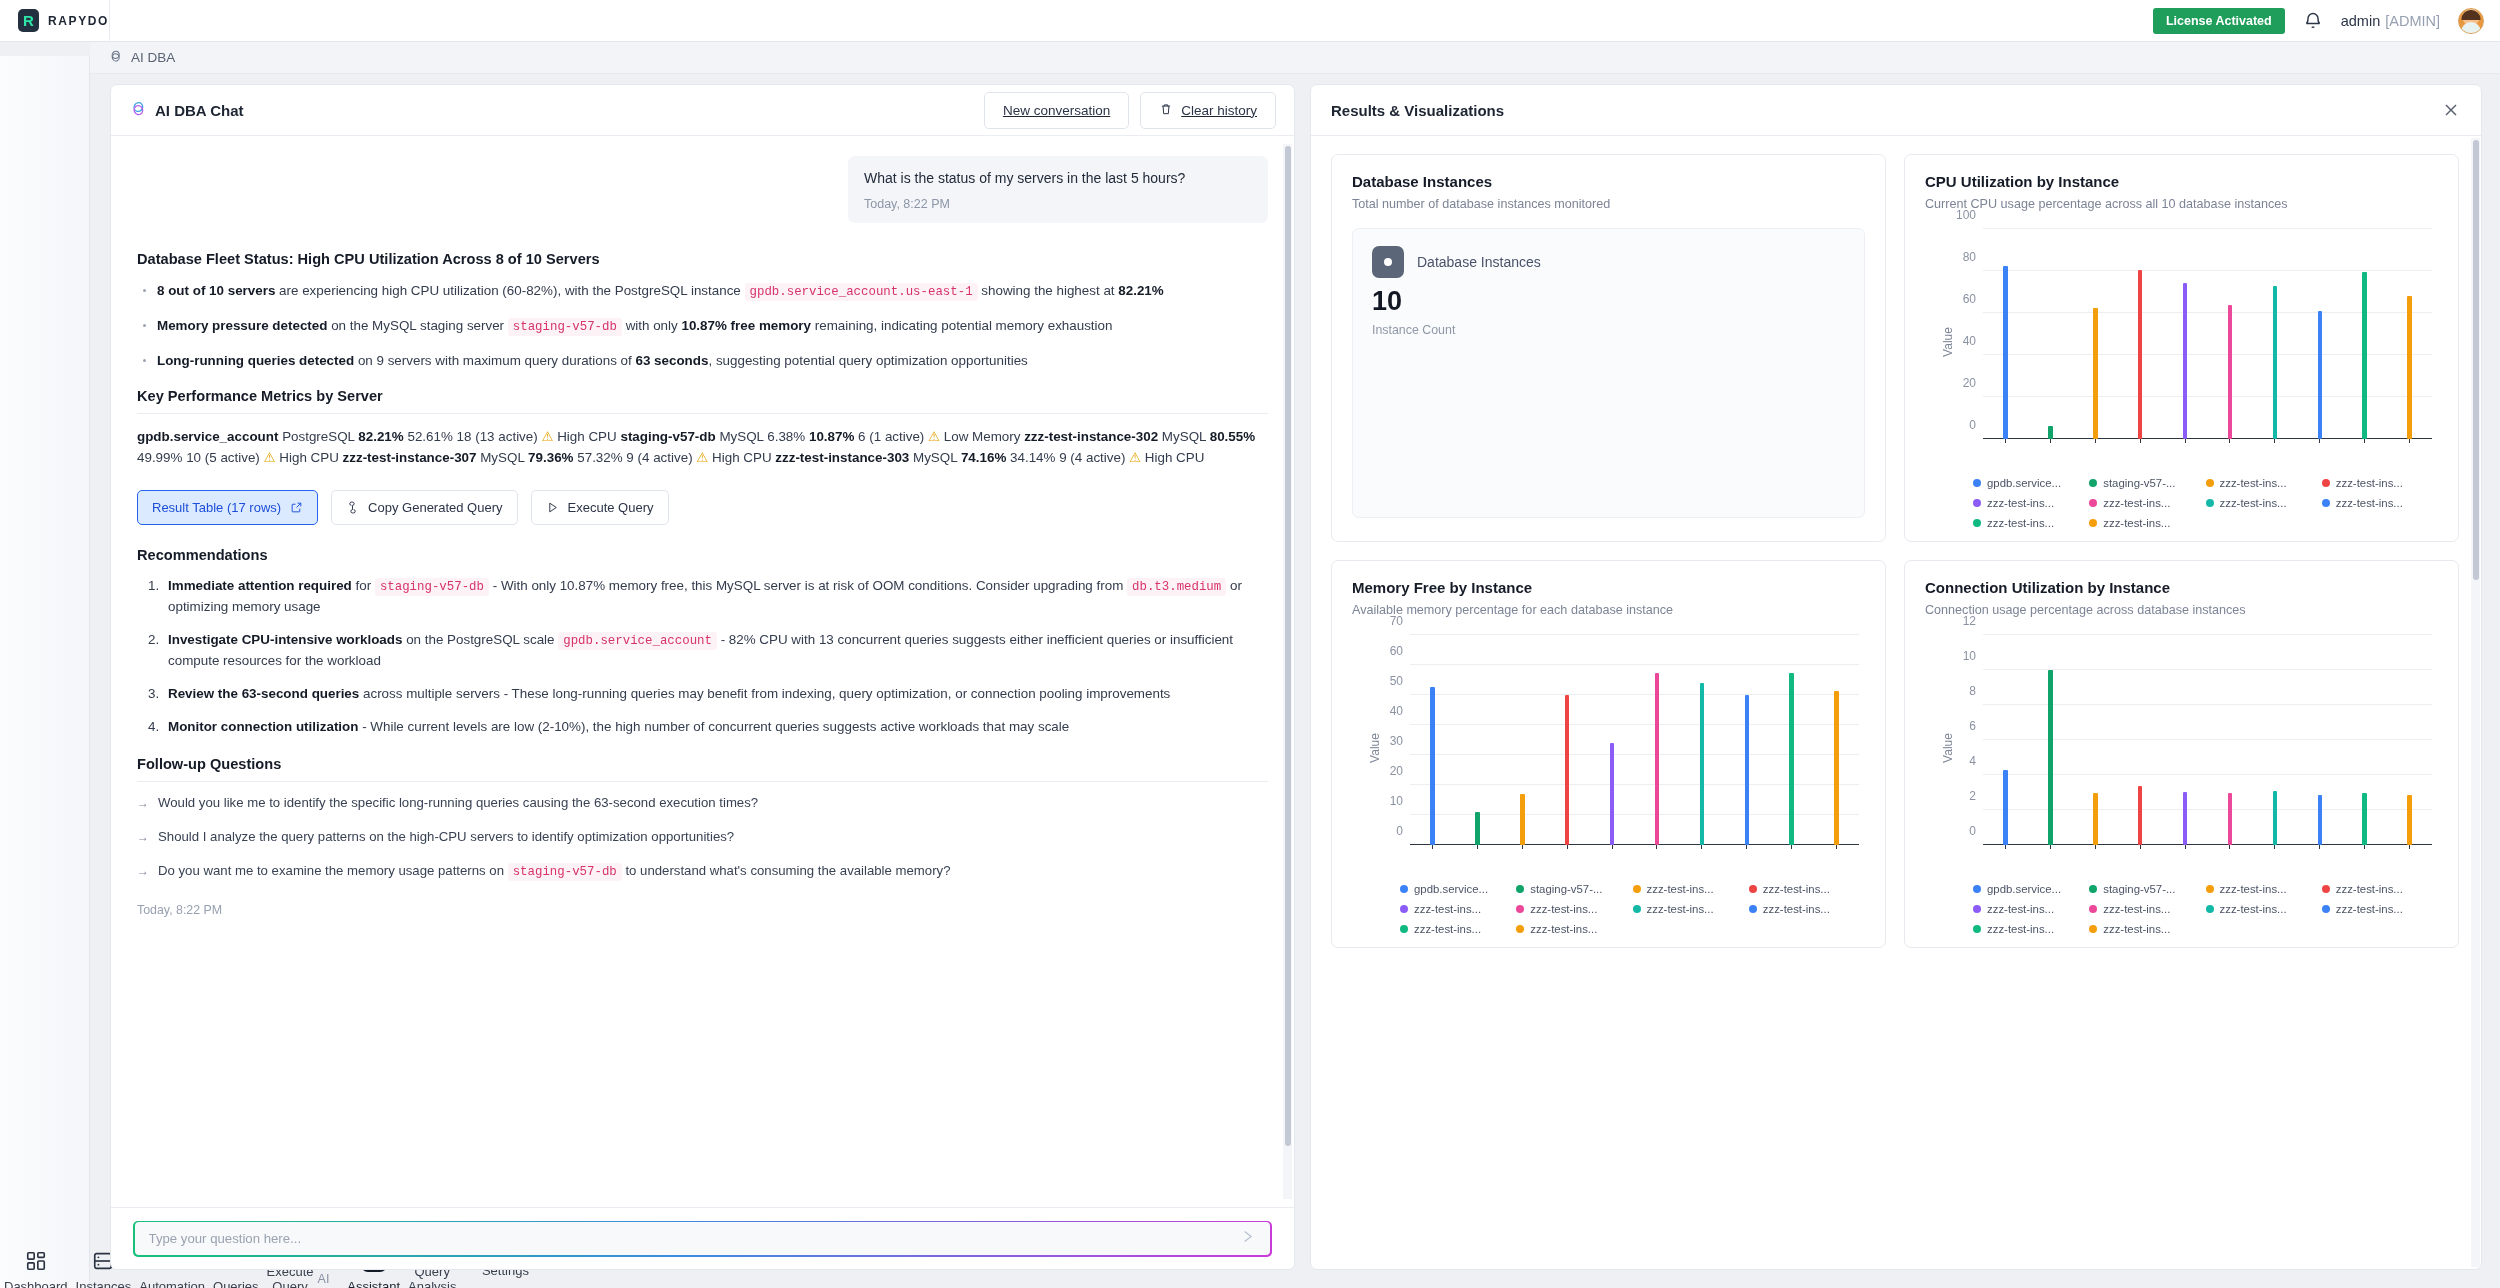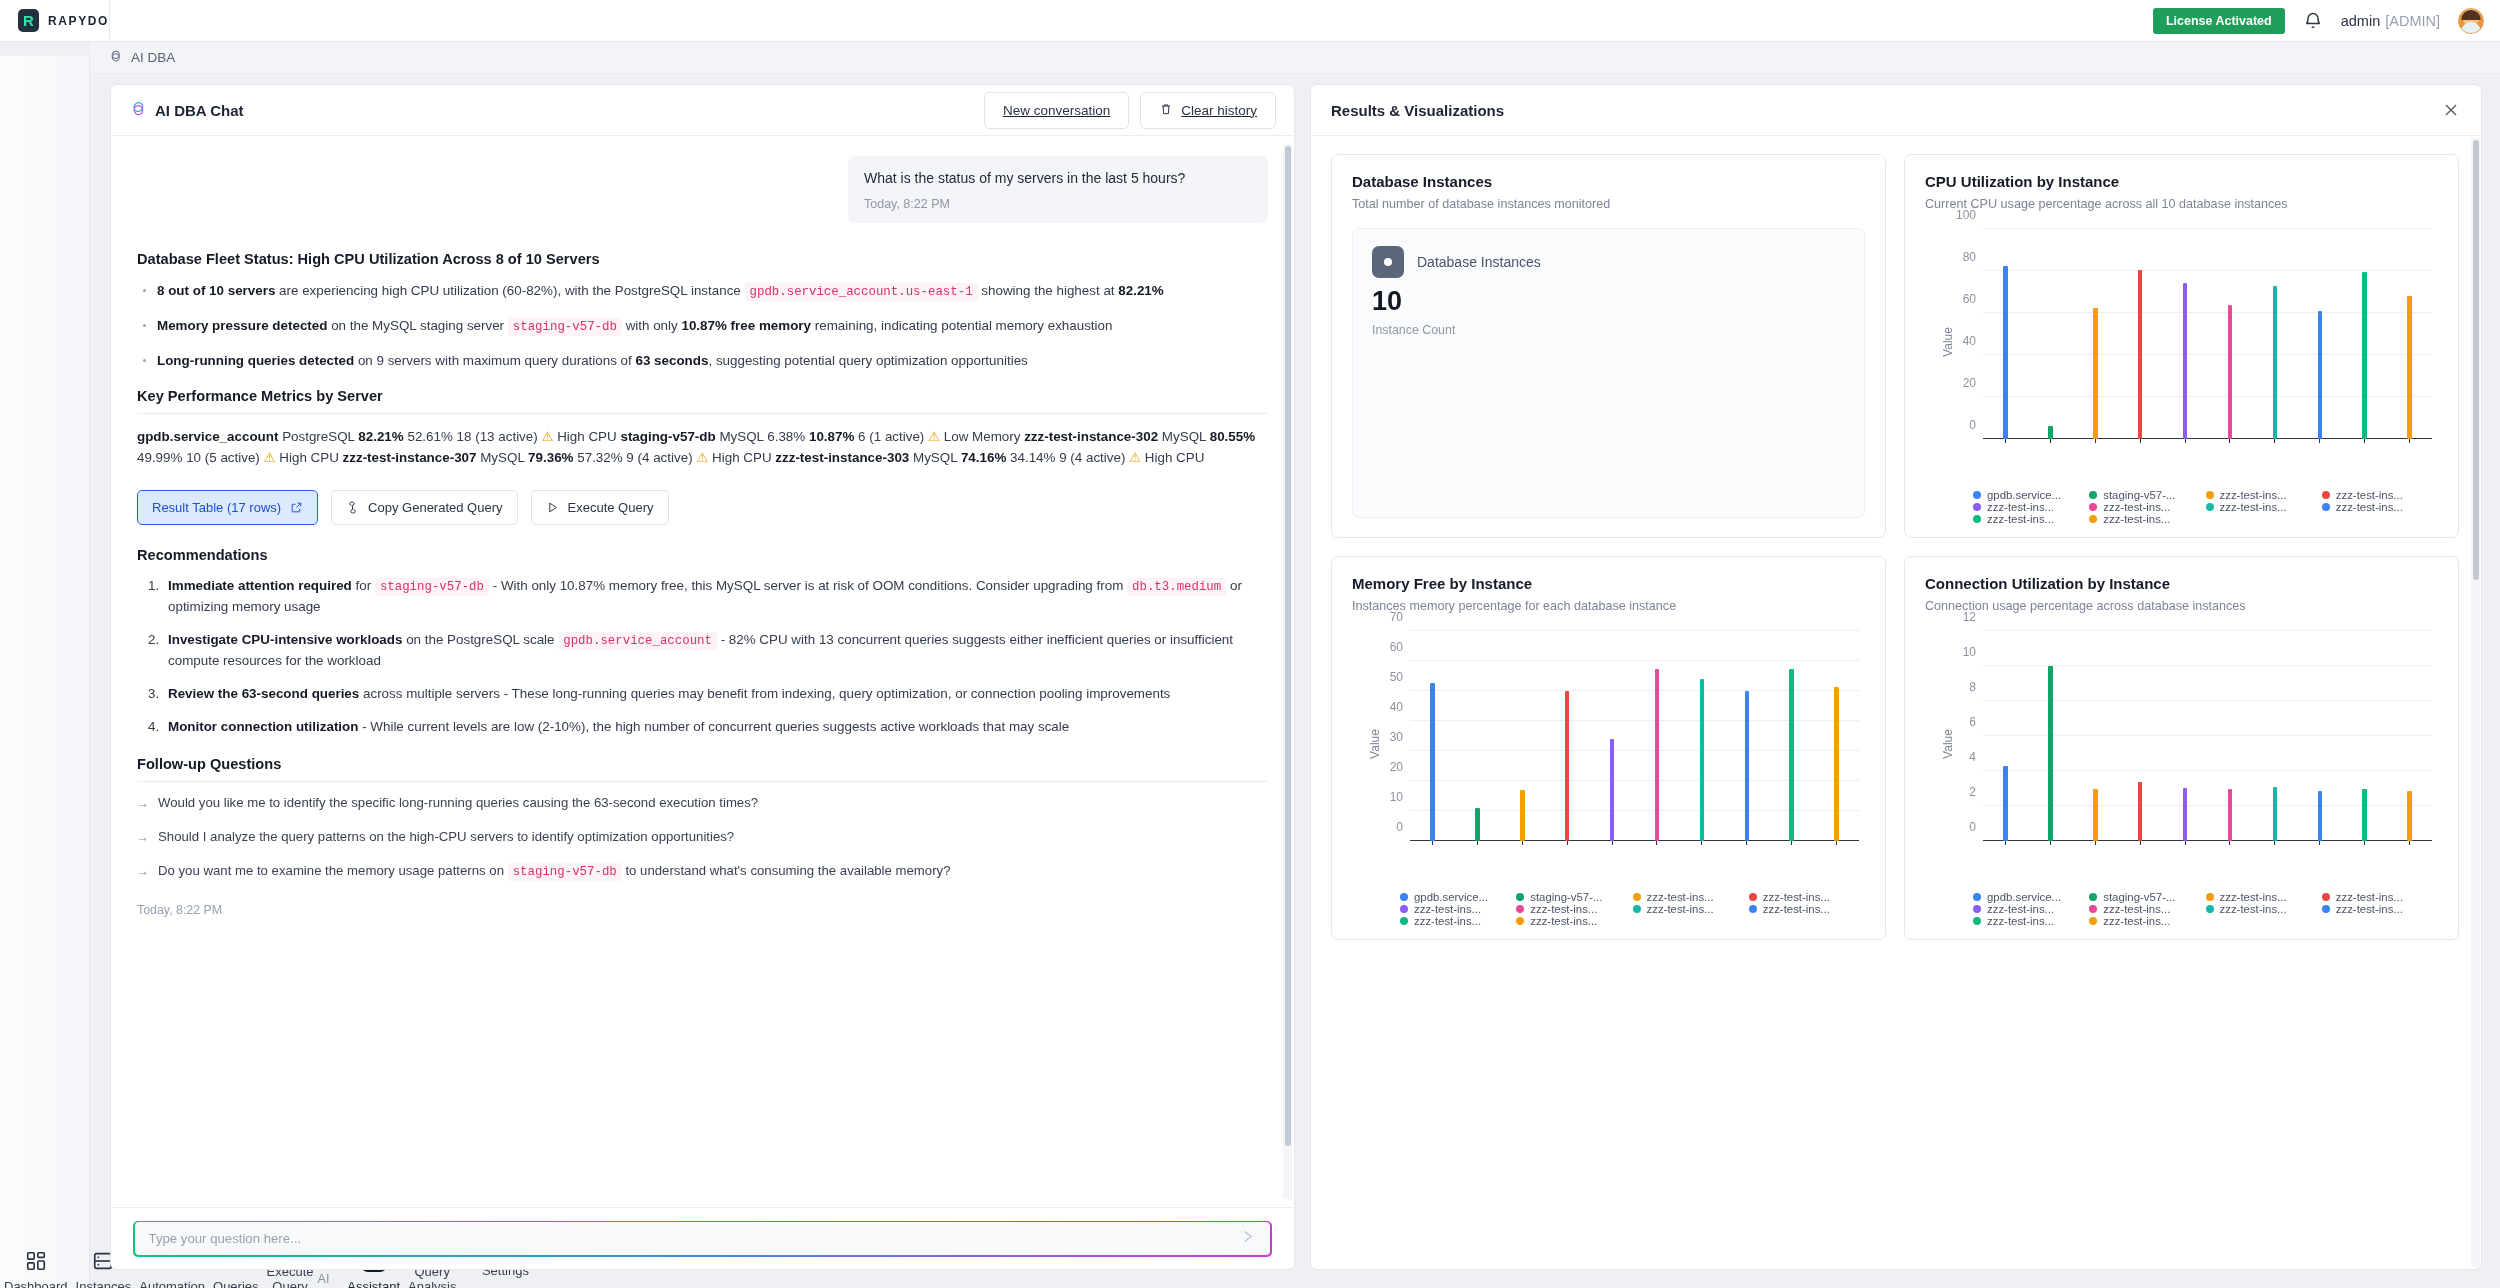--- a/index.html
+++ b/index.html
@@ -238,21 +238,21 @@
   .ytick {
     position: absolute; right: calc(100% + 7px); transform: translateY(-50%);
     font-size: 12px; color: #8a92a2; white-space: nowrap;
   }
   .axis-base { position: absolute; left: 0; right: 0; bottom: 0; height: 1.5px; background: #2f3642; }
   .bars { position: absolute; left: 0; right: 0; top: 0; bottom: 0; display: flex; align-items: flex-end; }
   .bar-slot { flex: 1; display: flex; justify-content: center; align-items: flex-end; height: 100%; }
   .bar { width: 4.5px; border-radius: 1px; }
   .tickmark { position: absolute; bottom: -4px; width: 1px; height: 4px; background: #2f3642; }
   .legend {
-    display: flex; flex-wrap: wrap; margin-top: 28px; 
+    display: flex; flex-wrap: wrap; margin-top: 16px; row-gap: 8px;
     padding-left: 48px;
   }
   .leg {
     width: 25%; display: flex; align-items: center; gap: 6px;
     font-size: 11.4px; color: #4b5466; white-space: nowrap; overflow: hidden;
   }
   .leg-dot { width: 8px; height: 8px; border-radius: 50%; flex: 0 0 auto; }
 
   
   .scrollbar {
@@ -634,21 +634,21 @@
             </div>
             <div class="leg">
               <span class="leg-dot" style="background: rgb(245, 158, 11);"></span>
               <span>zzz-test-ins...</span>
             </div>
           </div>
       </div>
 
       <div class="card">
         <div class="card-title">Memory Free by Instance</div>
-        <div class="card-sub">Instances memory percentage for each database instance</div>
+        <div class="card-sub">Available memory percentage for each database instance</div>
         <div class="chart-area" id="chart-memory">
             <div class="y-axis-name">Value</div>
             <div class="plot">
               <div class="ytick" style="bottom: calc(0% + 0px);">0</div>
               <div class="gridline" style="bottom: 14.2857%;"></div>
               <div class="ytick" style="bottom: calc(14.2857% + 0px);">10</div>
               <div class="gridline" style="bottom: 28.5714%;"></div>
               <div class="ytick" style="bottom: calc(28.5714% + 0px);">20</div>
               <div class="gridline" style="bottom: 42.8571%;"></div>
               <div class="ytick" style="bottom: calc(42.8571% + 0px);">30</div>

